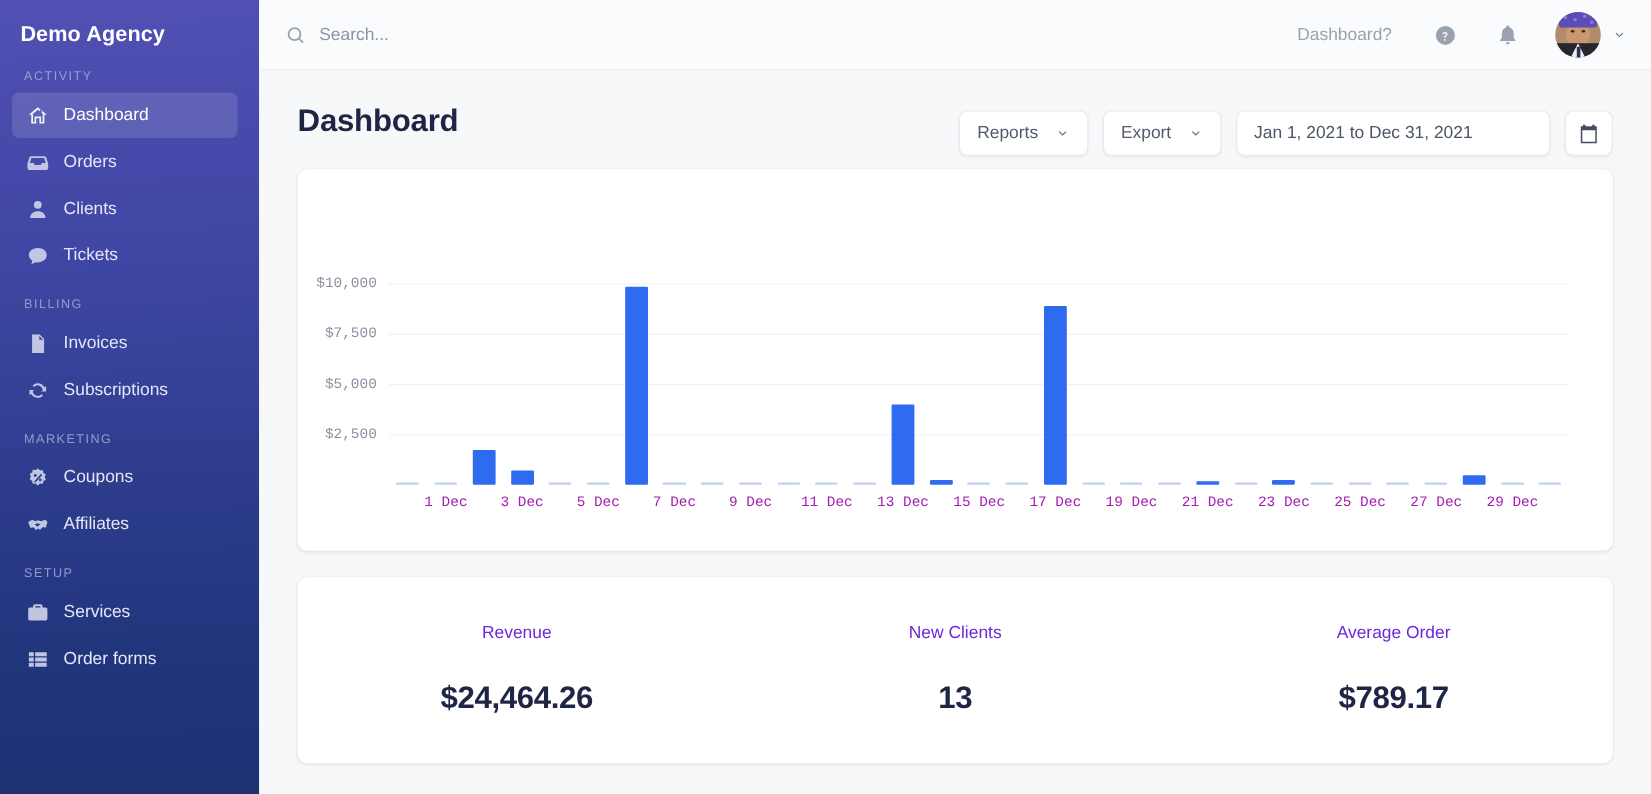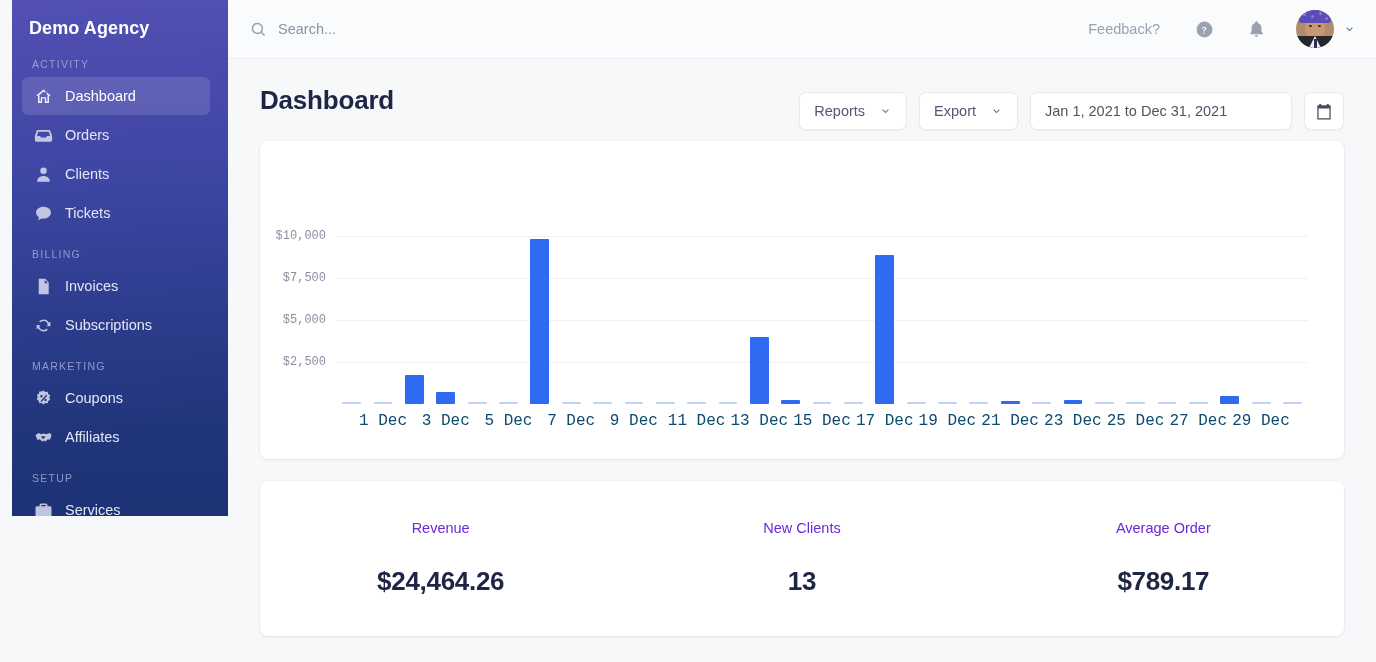--- a/index.html
+++ b/index.html
@@ -6,23 +6,23 @@
   html, body {
     width: 1376px; height: 662px;
     font-family: "Liberation Sans", sans-serif;
     background: #f7f8fa;
     overflow: hidden;
   }
   .app { display: flex; width: 1376px; height: 662px; }
 
   
   .sidebar {
-    width: 216px; height: 516px; flex: 0 0 216px;
+    width: 216px; height: 662px; flex: 0 0 216px;
     background: linear-gradient(178deg, #5250b4 0%, #4a4bad 14%, #3b45a0 38%, #2c3c8b 62%, #21357c 82%, #1c3274 100%);
-    padding: 0 8px 0 0; position: relative; overflow: hidden; margin-left: 12px;
+    padding: 0 8px 0 0; position: relative; overflow: hidden;
   }
   .brand {
     color: #ffffff; font-size: 18px; font-weight: bold;
     letter-spacing: .1px; padding: 18px 0 0 17px; height: 52px;
   }
   .nav-section {
     color: #a3a9d8; font-size: 10.5px; letter-spacing: 1.25px;
     text-transform: uppercase; padding: 0 0 0 20px; margin-top: 16px; margin-bottom: 7px;
     opacity: .85;
   }
@@ -104,21 +104,21 @@
   .gridline { position: absolute; left: 0; right: 0; height: 1px; background: #f1f2f5; }
   .ylab {
     position: absolute; right: calc(100% + 10px); transform: translateY(-50%);
     font-size: 12px; color: #8a90a0; white-space: nowrap;
   }
   .bars { position: absolute; left: 0; right: 0; bottom: 0; top: 0; display: flex; align-items: flex-end; }
   .bcol { flex: 1 1 0; display: flex; justify-content: center; align-items: flex-end; height: 100%; }
   .bar { width: 60%; border-radius: 1px; }
   .xlab {
     position: absolute; top: calc(100% + 8px); transform: translateX(-50%);
-    font-size: 16px; color: #0c4a6e; white-space: nowrap;
+    font-size: 12px; color: #a21caf; white-space: nowrap;
   }
 
   
   .stats-card { margin-top: 22px; height: 155px; display: flex; align-items: stretch; }
   .stat { flex: 1 1 0; display: flex; flex-direction: column; align-items: center; justify-content: center; gap: 30px; }
   .stat-label { font-size: 14.5px; color: #6d28d9; }
   .stat-value { font-size: 26px; font-weight: bold; color: #1e2545; letter-spacing: -.3px; }
 </style>
 </head>
 <body>
@@ -220,21 +220,21 @@
 
     <div class="topbar">
       <div class="search-wrap">
         <span class="search-ico">
           <svg width="17" height="17" viewBox="0 0 24 24">
               <path fill="none" stroke="#9aa1af" stroke-width="2.2" d="M10.5 3.5a7 7 0 1 1 0 14 7 7 0 0 1 0-14zM20.5 20.5l-5-5"></path>
             </svg>
         </span>
         <input class="search-input" type="text" placeholder="Search..." style="">
       </div>
-      <div class="feedback">Feedback?</div>
+      <div class="feedback">Dashboard?</div>
       <div class="ic-btn">
         <svg width="19" height="19" viewBox="0 0 24 24">
             <circle cx="12" cy="12" r="10"></circle>
             <path fill="#fafbfc" d="M12.05 14.6h-1.5v-.55c0-.9.3-1.5 1.1-2.05.72-.5.95-.78.95-1.25 0-.55-.43-.93-1.06-.93-.67 0-1.1.4-1.16 1.05H8.8c.06-1.45 1.12-2.4 2.76-2.4 1.62 0 2.7.9 2.7 2.22 0 .88-.42 1.45-1.26 2.03-.7.48-.95.82-.95 1.44zm-.74 3.02a.97.97 0 1 1 0-1.95.97.97 0 0 1 0 1.95z"></path>
           </svg>
       </div>
       <div class="ic-btn">
         <svg width="17" height="19" viewBox="0 0 20 22">
             <path d="M10 1.2c-.9 0-1.6.7-1.6 1.6v.5C5.9 4 4.2 6.2 4.2 8.9v4.3L2.6 15.4v1.1h14.8v-1.1l-1.6-2.2V8.9c0-2.7-1.7-4.9-4.2-5.6v-.5c0-.9-.7-1.6-1.6-1.6zM8 17.8a2 2 0 0 0 4 0z"></path>
           </svg>

